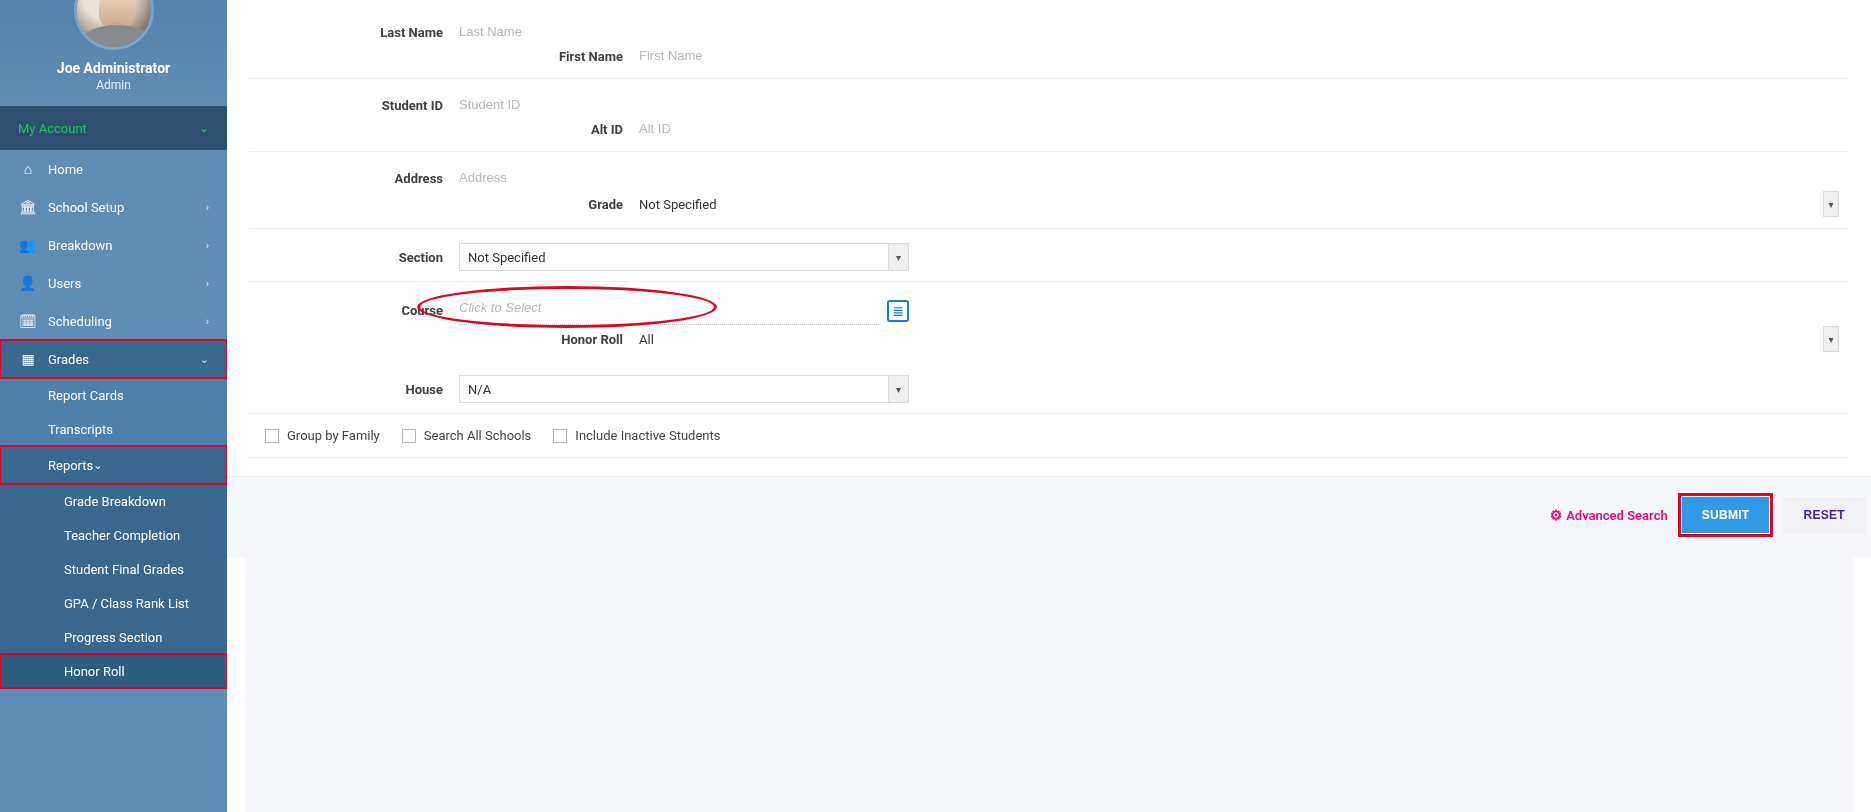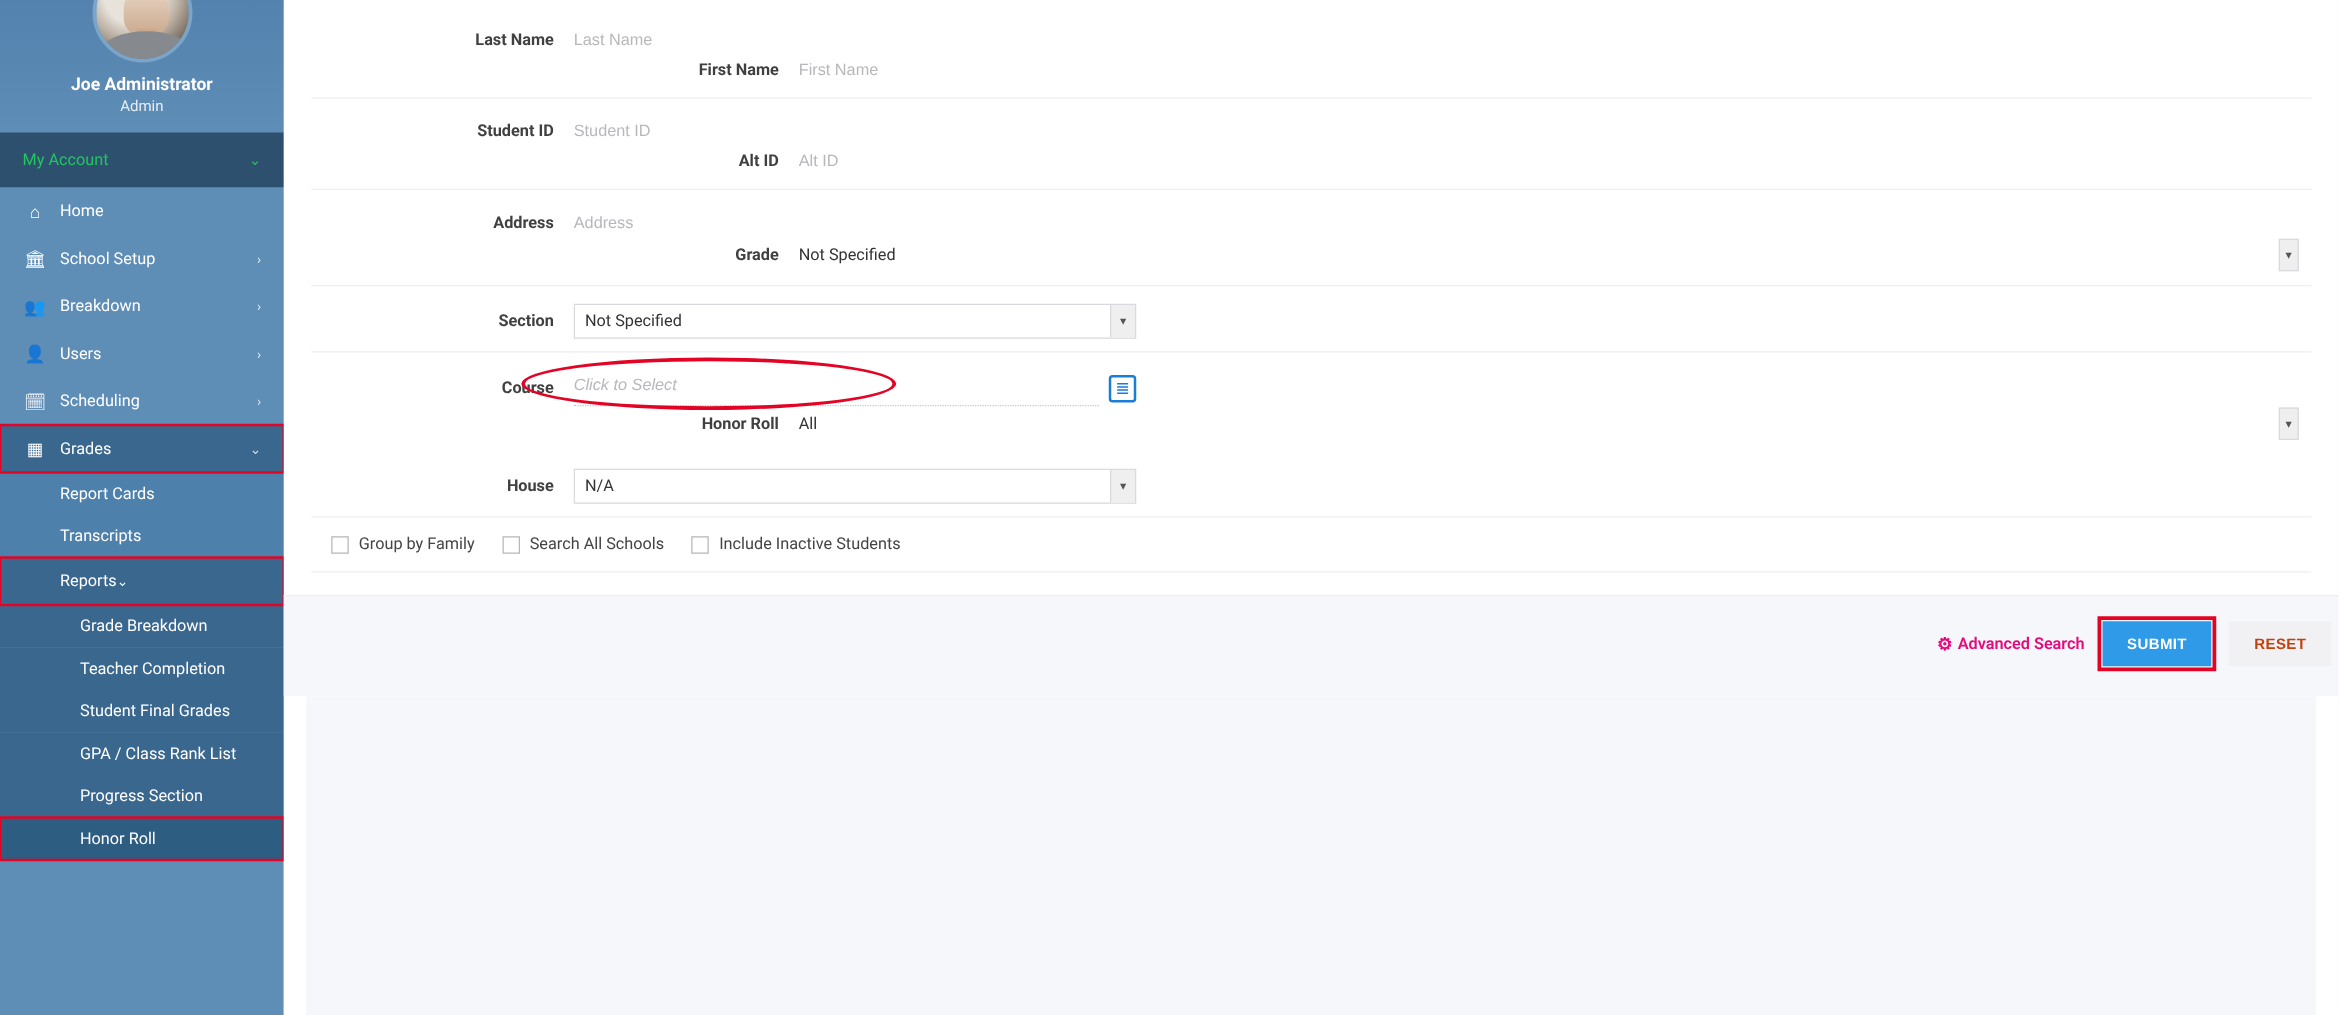--- a/index.html
+++ b/index.html
@@ -54,21 +54,21 @@
 
 .checkline { display:flex; align-items:center; gap: 22px; padding: 14px 0 14px 16px; font-size:13px; color:#444; border-bottom:1px solid #eeeef2; }
 .chk { display:flex; align-items:center; gap:8px; }
 .chk .box { width:14px; height:14px; border:1px solid #b7b7bc; background:#fff; display:inline-block; }
 
 .actionbar { display:flex; justify-content:flex-end; align-items:center; gap:14px; padding: 20px 6px 24px; background:#f6f7fb; margin: 18px -22px 0; border-top:1px solid #eeeef2; }
 .adv { color:#e7097c; font-size:13px; font-weight:600; display:flex; align-items:center; gap:4px; cursor:pointer; }
 .adv .g { font-size:14px; }
 .btn { height:36px; padding: 0 20px; font-size:12px; font-weight:700; border:none; cursor:pointer; letter-spacing:.3px; }
 .btn.submit { background:#2f9be8; color:#fff; outline:3px solid #e30425; outline-offset: 1px; }
-.btn.reset { background:#f1f1f4; color:#c2410c; }
+.btn.reset { background:#f1f1f4; color:#4c1d95; }
 
 .below { height: 300px; background:#f6f7fb; }
 </style>
 </head>
 <body>
 
 <div class="app">
 
   <div class="sidebar">
     <div class="profile">

